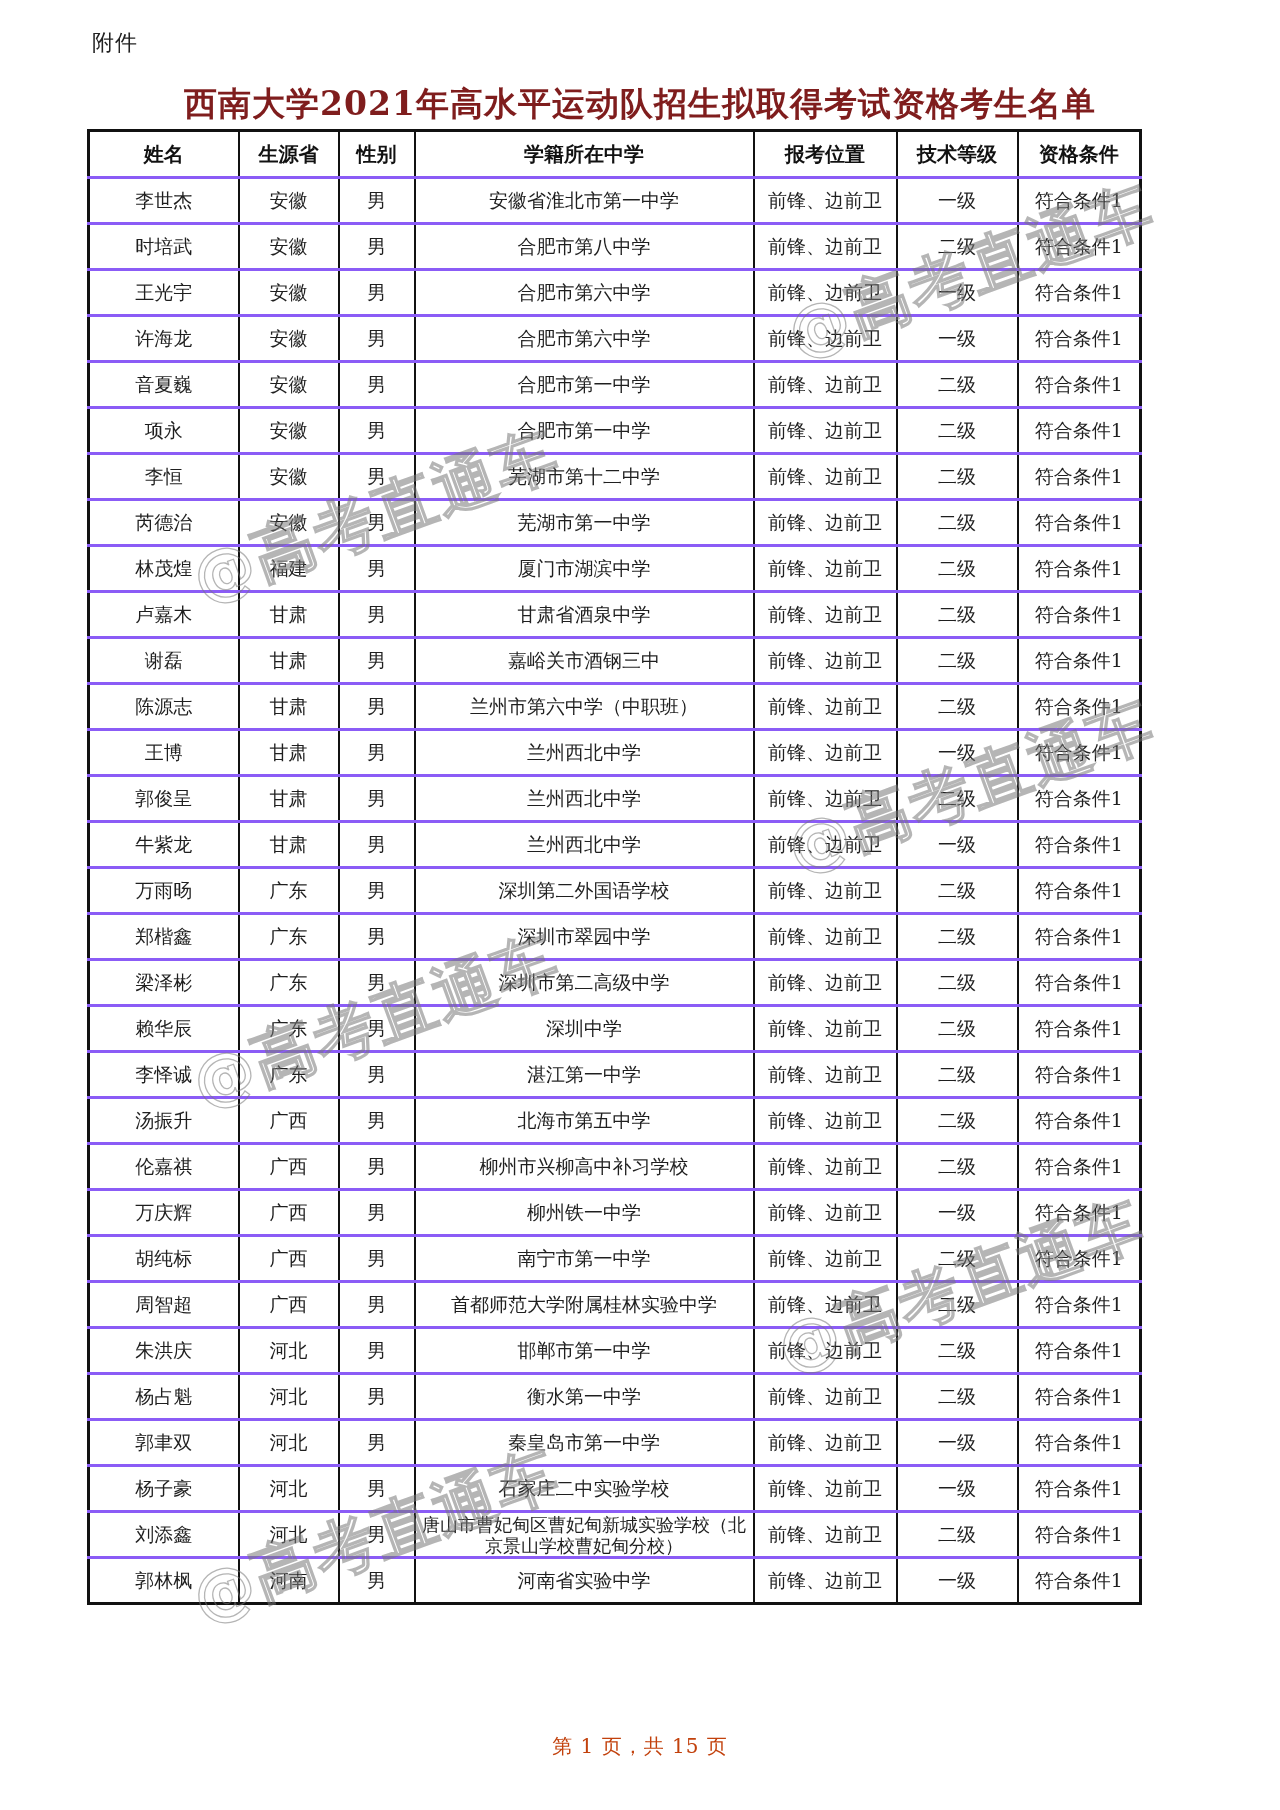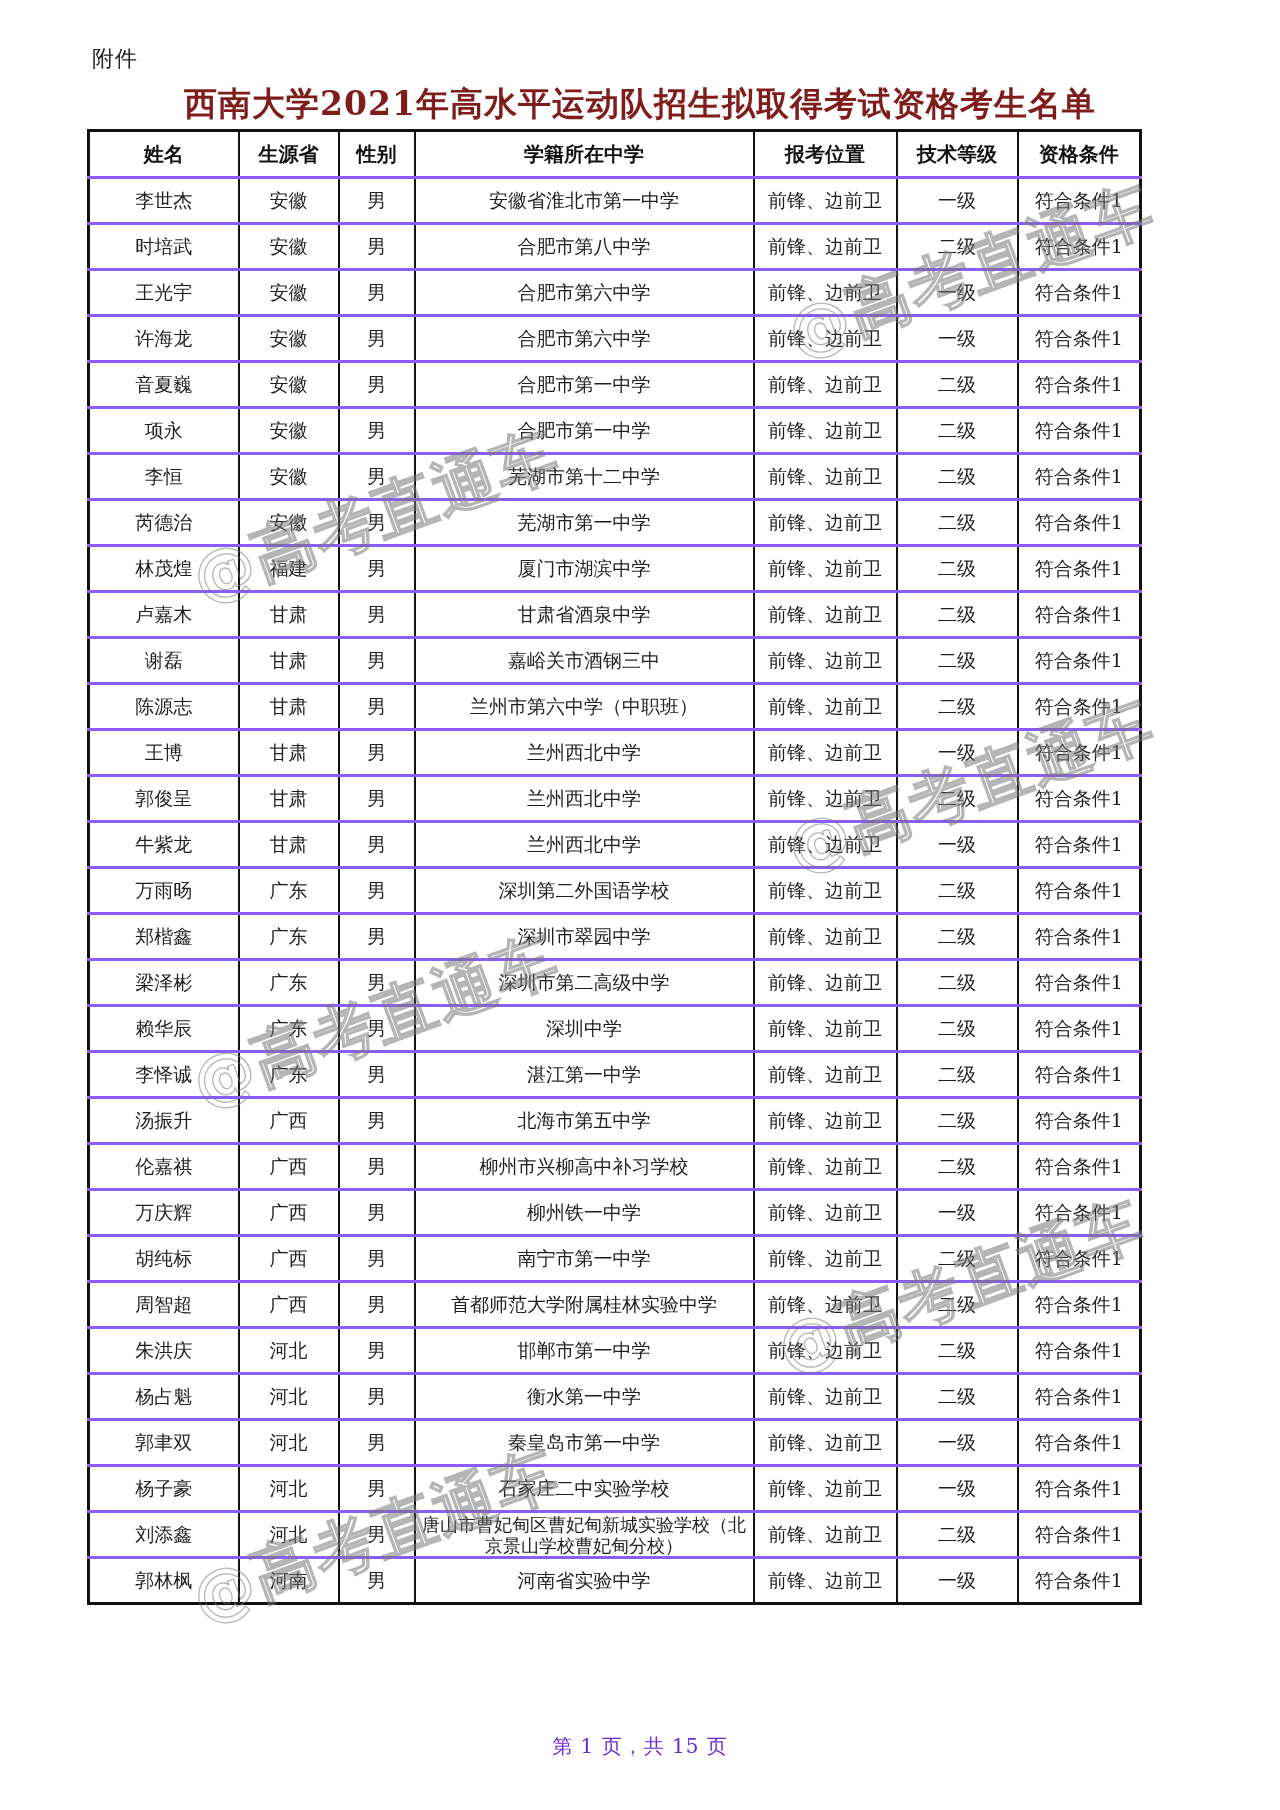--- a/index.html
+++ b/index.html
@@ -11,21 +11,21 @@
     width: 1280px;
     height: 1810px;
     position: relative;
     overflow: hidden;
     font-family: "DejaVu Serif", "Liberation Serif", serif;
     color: #1a1a1a;
   }
   .attachment-label {
     position: absolute;
     left: 92px;
-    top: 44px;
+    top: 28px;
     font-size: 22px;
     letter-spacing: 1px;
     color: #222;
   }
   .doc-title {
     position: absolute;
     left: 0;
     width: 1280px;
     top: 82px;
     text-align: center;
@@ -82,21 +82,21 @@
     line-height: 21px;
     font-size: 18px !important;
   }
   .page-footer {
     position: absolute;
     left: 0;
     width: 1280px;
     top: 1733px;
     text-align: center;
     font-size: 20px;
-    color: #6d28d9;
+    color: #c2410c;
     letter-spacing: 1px;
   }
   .watermark {
     position: absolute;
     font-family: "DejaVu Sans", "Liberation Sans", sans-serif;
     font-size: 62px;
     font-weight: bold;
     color: transparent;
     -webkit-text-stroke: 1.3px rgba(120,120,120,0.55);
     transform: rotate(-20deg);

